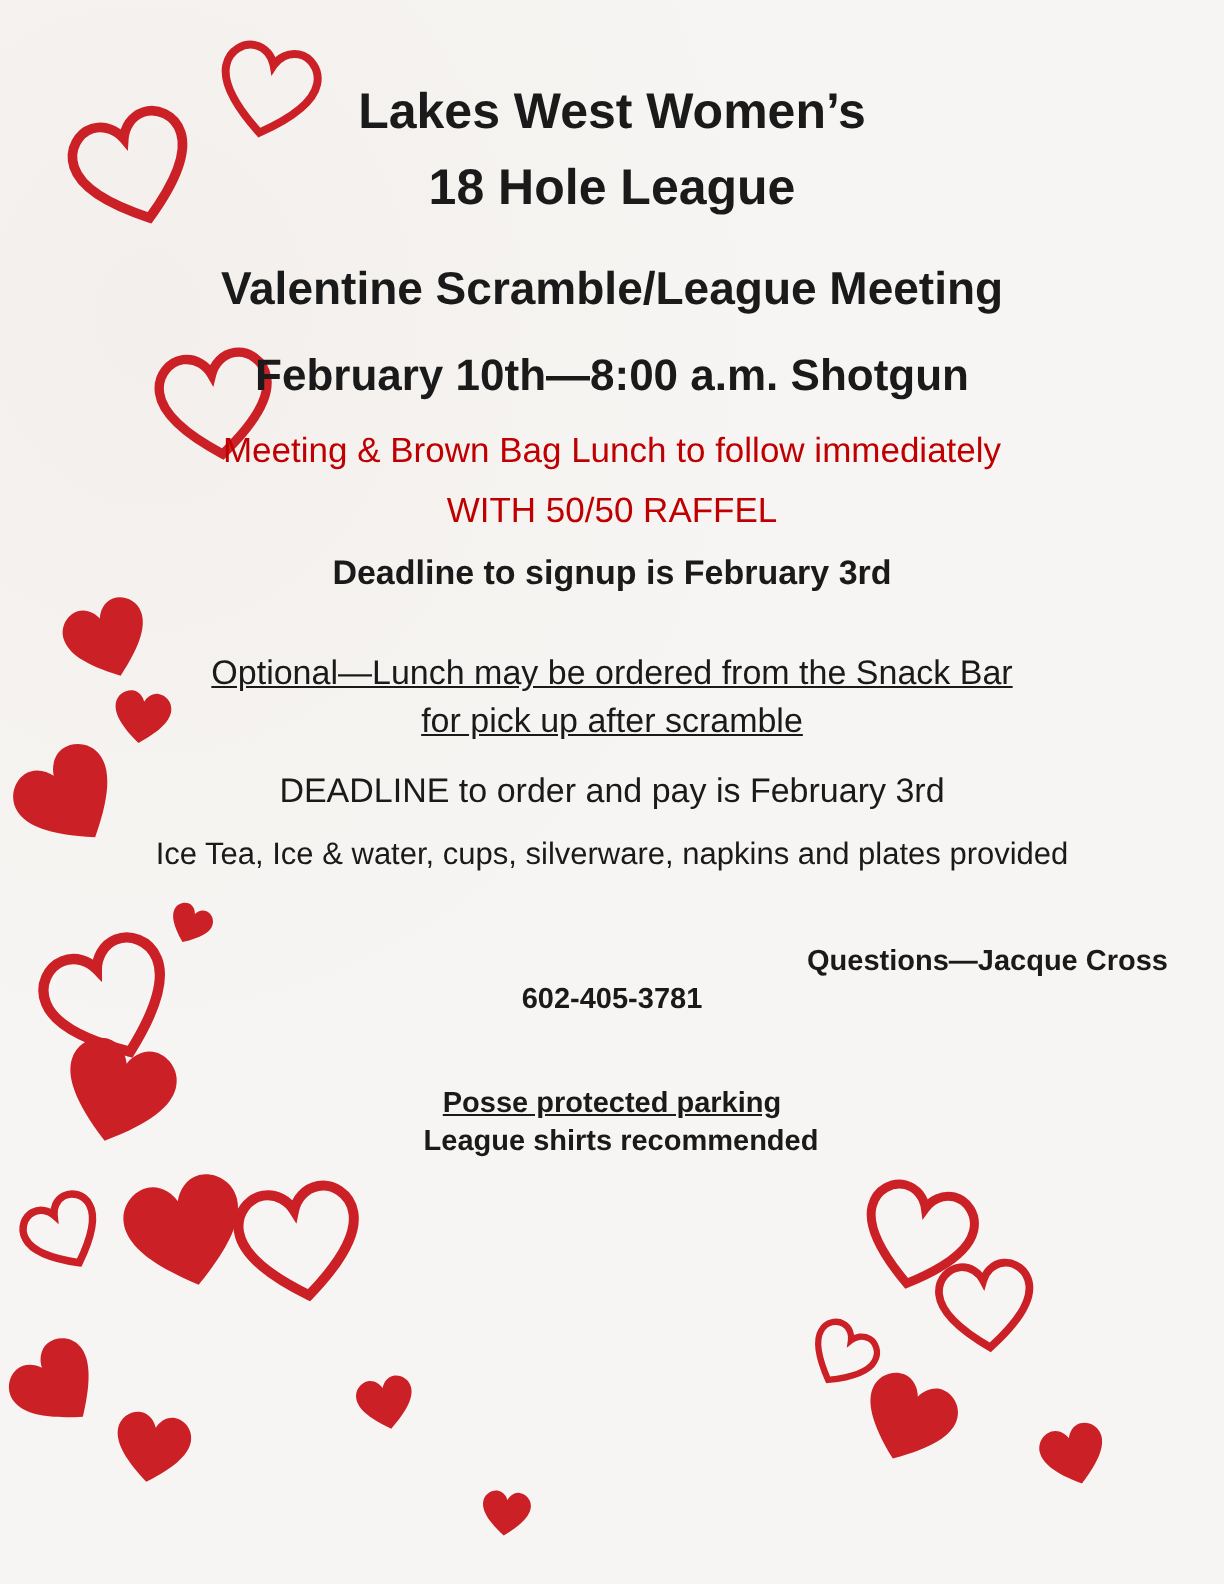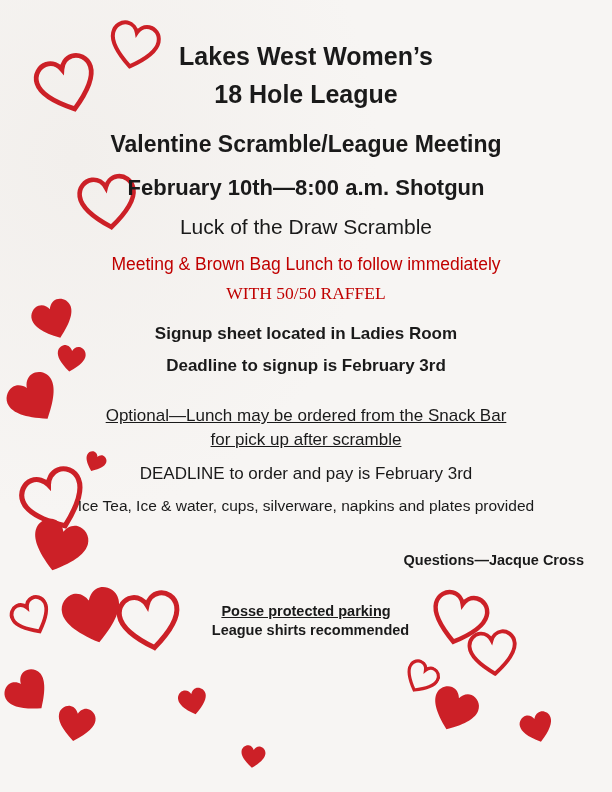--- a/index.html
+++ b/index.html
@@ -51,21 +51,21 @@
     color: #1a1a1a;
     line-height: 1.18;
     white-space: pre-wrap;
   }
   .l-title1 { font-size: 25px; font-weight: bold; margin-top: 42px; }
   .l-title2 { font-size: 25px; font-weight: bold; margin-top: 8px; }
   .l-sub1   { font-size: 23px; font-weight: bold; margin-top: 22px; }
   .l-sub2   { font-size: 22px; font-weight: bold; margin-top: 17px; }
   .l-sub3   { font-size: 21px; font-weight: normal; margin-top: 14px; }
   .l-red1   { font-size: 17.5px; font-weight: normal; margin-top: 14px; color: #c00000; }
-  .l-red2   { font-size: 17.5px; font-weight: normal; margin-top: 9px; color: #c00000; font-family: Liberation Serif, serif; }
+  .l-red2   { font-size: 17.5px; font-weight: normal; margin-top: 9px; color: #c00000; }
   .l-hall   { font-size: 20px; font-weight: bold; margin-top: 18px; color: #c00000; }
   .l-hall span { text-decoration: underline; }
   .l-bold1  { font-size: 17px; font-weight: bold; margin-top: 20px; }
   .l-bold2  { font-size: 17px; font-weight: bold; margin-top: 12px; }
   .l-opt    { font-size: 17px; font-weight: normal; margin-top: 30px; }
   .l-opt span, .l-opt2 span { text-decoration: underline; }
   .l-opt2   { font-size: 17px; font-weight: normal; margin-top: 4px; }
   .l-dead   { font-size: 17px; font-weight: normal; margin-top: 14px; }
   .l-supply { font-size: 15.5px; font-weight: normal; margin-top: 12px; padding: 0 45px; line-height: 1.28; }
   .l-q      { font-size: 14.5px; font-weight: bold; margin-top: 36px; text-align: right; }
@@ -186,27 +186,26 @@
           <path d="M32 57 C9 40 2 28 2 18.5 C2 8.5 10.5 2 18 2 C25 2 30 7.5 32 12.5 C34 7.5 39 2 46 2 C53.5 2 62 8.5 62 18.5 C62 28 55 40 32 57 Z" fill="#cc2027"></path>
         </svg>
     </div>
   </div>
 
   <div class="content">
     <p class="line l-title1">Lakes West Women’s</p>
     <p class="line l-title2">18 Hole League</p>
     <p class="line l-sub1">Valentine Scramble/League Meeting</p>
     <p class="line l-sub2">February 10th—8:00 a.m. Shotgun</p>
-    <p class="line l-sub3">Luck of the Draw Scramble</p>
     <p class="line l-red1">Meeting &amp; Brown Bag Lunch to follow immediately</p>
     <p class="line l-red2">WITH 50/50 RAFFEL</p>
-    <p class="line l-bold1">Signup sheet located in Ladies Room</p>
     <p class="line l-bold2">Deadline to signup is February 3rd</p>
     <p class="line l-opt"><span>Optional—Lunch may be ordered from the Snack Bar</span></p>
     <p class="line l-opt2"><span>for pick up after scramble</span></p>
     <p class="line l-dead">DEADLINE to order and pay is February 3rd</p>
     <p class="line l-supply">Ice Tea, Ice &amp; water, cups, silverware, napkins and plates provided</p>
     <p class="line l-q">Questions—Jacque Cross</p>
+    <p class="line l-phone">602-405-3781</p>
     <p class="line l-posse">Posse protected parking</p>
     <p class="line l-shirts">League shirts recommended</p>
   </div>
 
 </div>
 
 </body></html>

